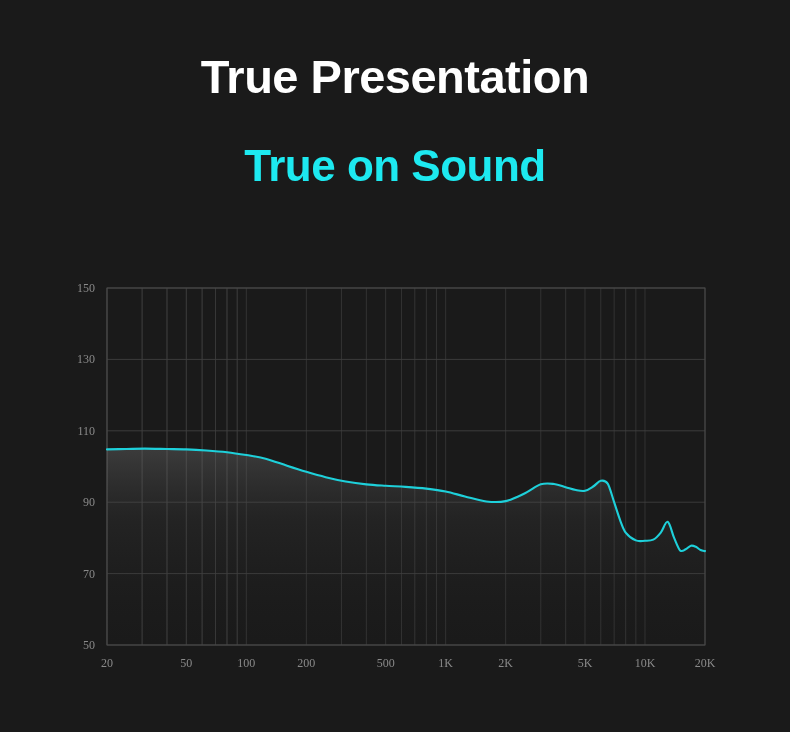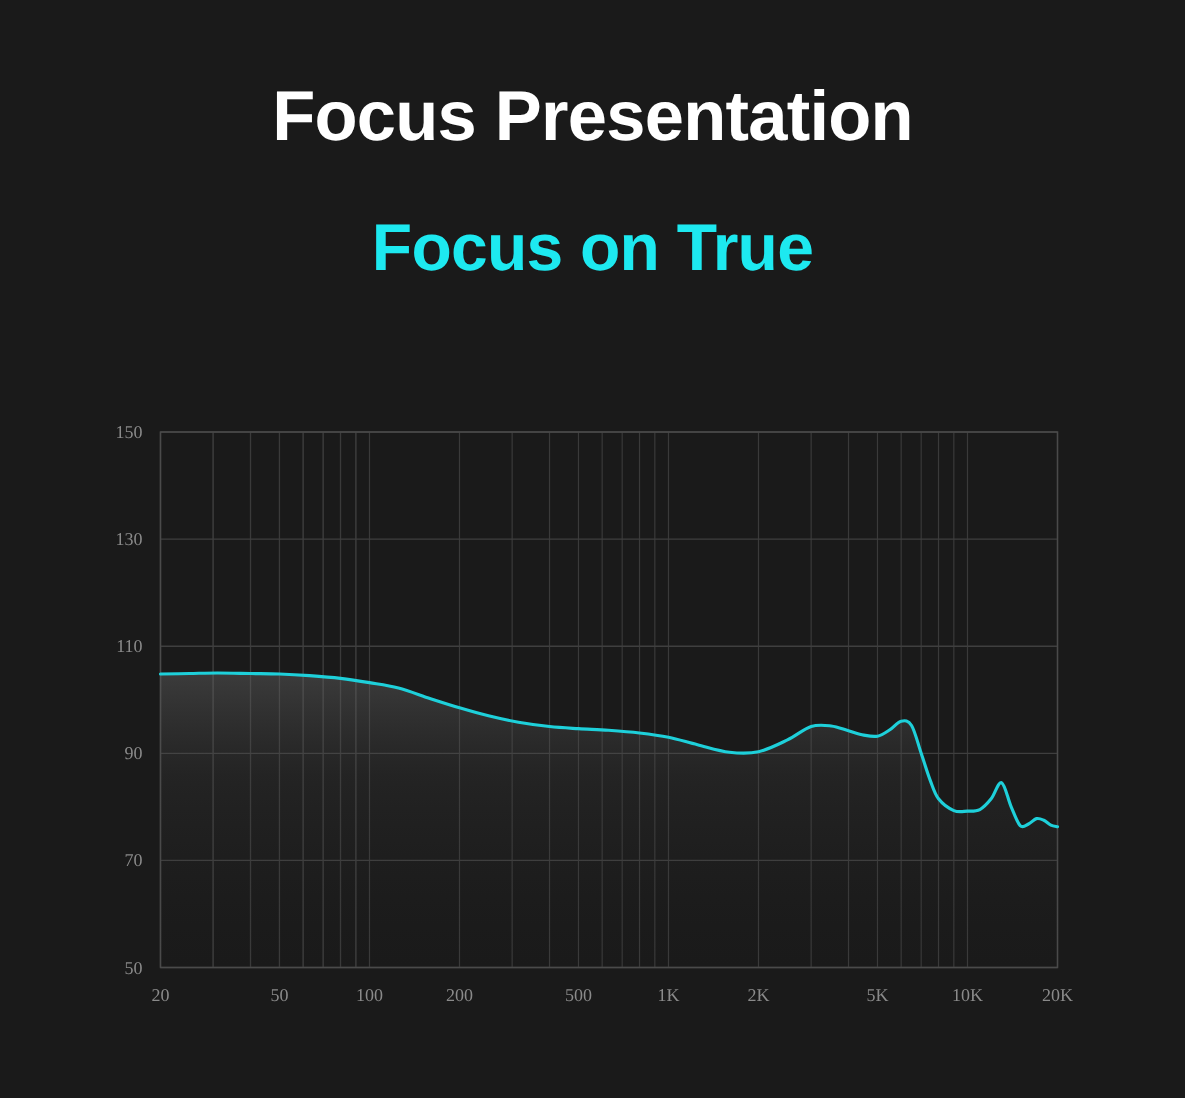--- a/index.html
+++ b/index.html
@@ -46,22 +46,22 @@
     font-family:"Liberation Serif",serif;
     font-size:12px;
   }
   .ylab{text-anchor:end;}
   .xlab{text-anchor:middle;}
 </style>
 </head>
 <body>
 
 <div class="headings">
-  <h1 class="title">Focus Presentation</h1>
-  <h2 class="subtitle">Focus on True</h2>
+  <h1 class="title">True Presentation</h1>
+  <h2 class="subtitle">True on Sound</h2>
 </div>
 
 <div class="chart-wrap">
   <svg id="chart" width="790" height="420">
     <defs>
       <linearGradient id="fillgrad" x1="0" y1="0" x2="0" y2="1">
         <stop offset="0%" stop-color="#6a6a6a" stop-opacity="0.42"></stop>
         <stop offset="35%" stop-color="#4a4a4a" stop-opacity="0.20"></stop>
         <stop offset="100%" stop-color="#2a2a2a" stop-opacity="0.0"></stop>
       </linearGradient>

